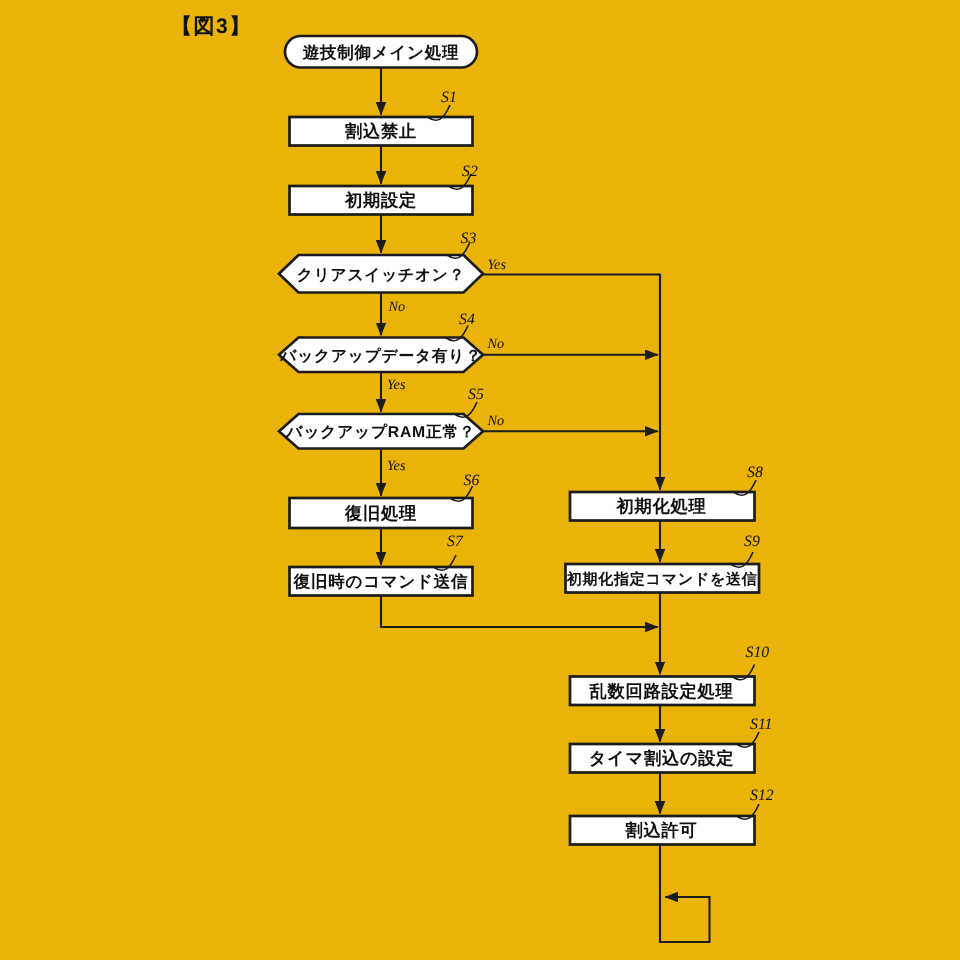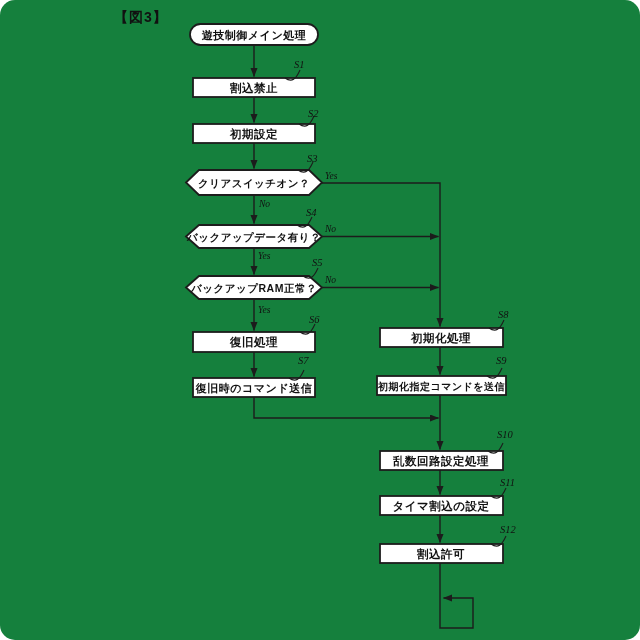--- a/index.html
+++ b/index.html
@@ -1,17 +1,17 @@
 <!DOCTYPE html>
 <html><head>
 <meta charset="utf-8">
 <style>
   html,body{margin:0;padding:0;background:#fff;}
-  #page{position:relative;width:640px;height:640px;background:#15803d;overflow:hidden;
-        font-family:"Liberation Sans",sans-serif;border-radius:15px;}
+  #page{position:relative;width:640px;height:640px;background:#eab308;overflow:hidden;
+        font-family:"Liberation Sans",sans-serif;}
   svg{display:block;}
   .shape{fill:#ffffff;stroke:#1c1c1c;stroke-width:1.8;}
   .conn{fill:none;stroke:#1c1c1c;stroke-width:1.4;}
   .leader{fill:none;stroke:#1c1c1c;stroke-width:1.1;}
   text{fill:#111111;}
   .node-label{font-family:"Liberation Sans",sans-serif;font-size:11.5px;font-weight:600;
               text-anchor:middle;letter-spacing:0.5px;}
   .sz-m{font-size:11px;}
   .sz-s{font-size:10.5px;}
   .sz-xs{font-size:10px;}

